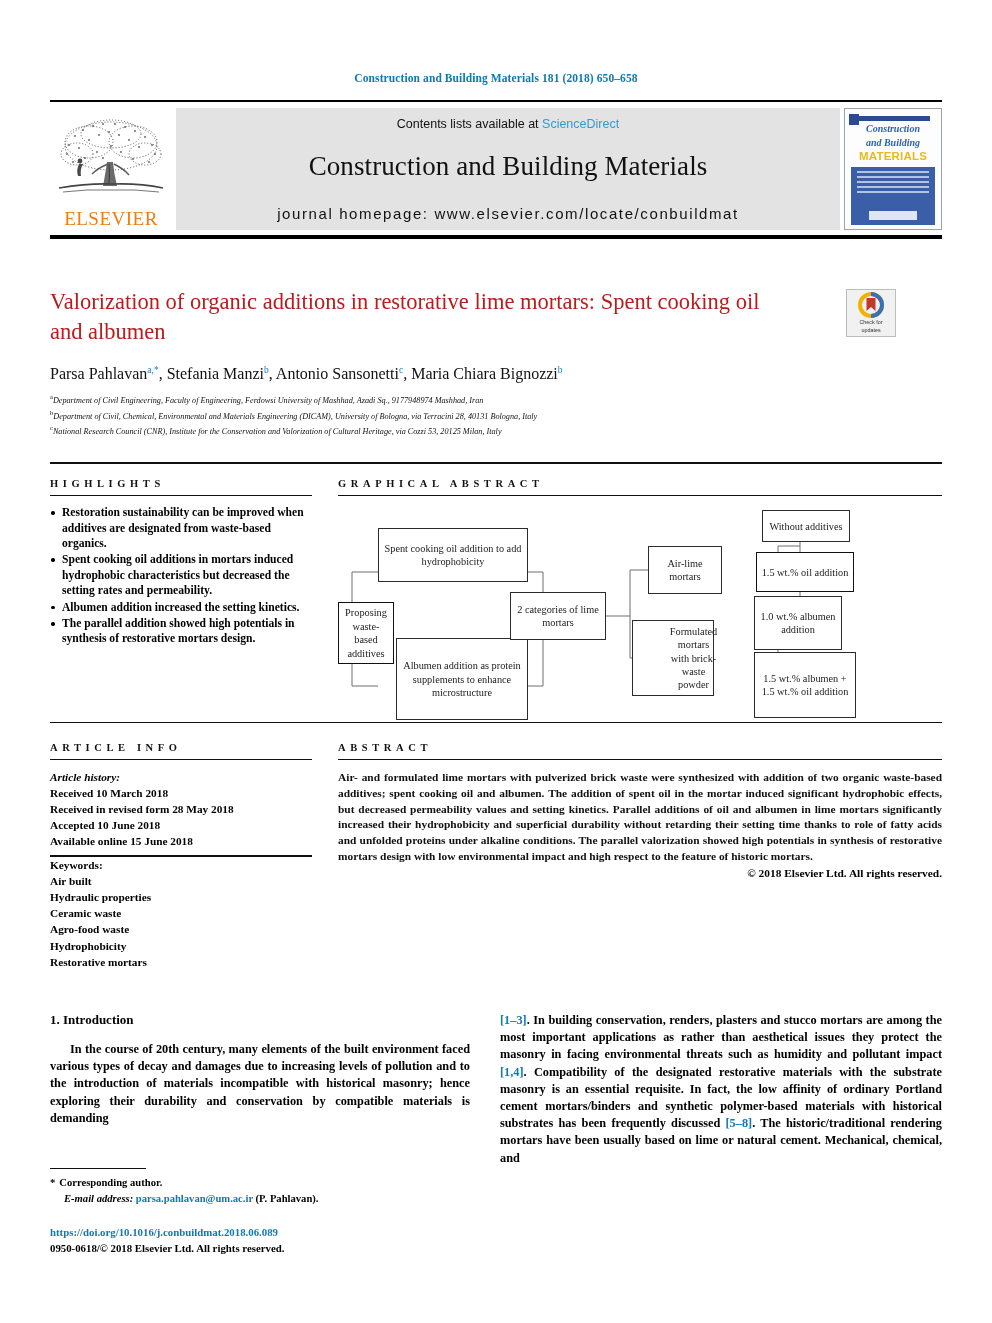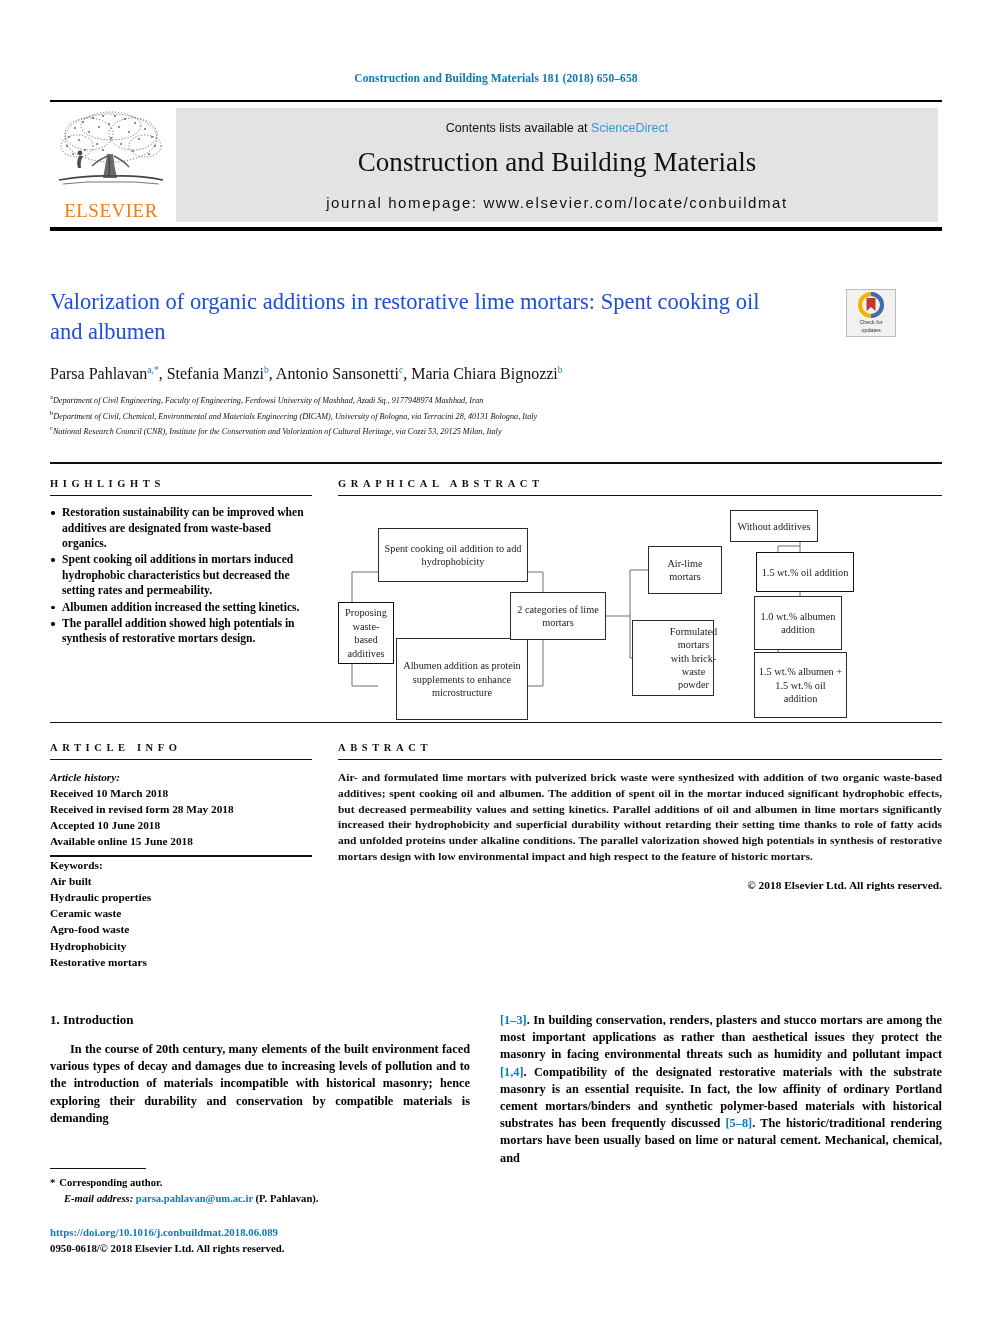--- a/index.html
+++ b/index.html
@@ -35,21 +35,21 @@
   .elsevier-logo { width:122px; flex:0 0 122px; display:flex; flex-direction:column;
                    align-items:center; justify-content:flex-end; padding-bottom:2px; }
   .tree-svg { width:112px; height:92px; display:block; }
   .elsevier-word {
     font-family:"Liberation Serif", serif;
     font-size:19px; letter-spacing:.5px; color:#ef7d10; line-height:1;
     margin-top:1px;
   }
   .journal-band {
     flex:1 1 auto; background:#e3e3e3; margin:0 4px;
-    display:flex; flex-direction:column; align-items:center; justify-content:center;
+    display:flex; flex-direction:column; align-items:center; justify-content:space-between;
     padding:9px 4px 8px 4px;
   }
   .contents-line { font-size:12.5px; color:#111; font-family:"Liberation Sans", sans-serif; }
   .contents-line .sd { color:#2e9bd6; }
   .journal-title {
     font-size:27px; margin:12px 0 16px 0; letter-spacing:.1px;
     font-family:"Liberation Serif", serif; color:#111;
   }
   .homepage-line {
     font-size:15px; letter-spacing:1.6px; color:#111;
@@ -68,21 +68,21 @@
               font-family:"Liberation Sans", sans-serif; margin-top:2px; }
   .cover-blue { position:absolute; left:6px; right:6px; top:58px; bottom:4px; background:#3a5fa8; }
   .cover-lines { position:absolute; left:12px; right:12px; top:62px; }
   .cover-lines div { height:2px; background:#c9d4ea; margin-bottom:3px; opacity:.85; }
   .cover-foot { position:absolute; left:24px; right:24px; bottom:9px; height:9px; background:#dfe6f3; }
 
   
   .title-block { position:absolute; top:287px; left:50px; width:892px; }
   .art-title {
     font-size:22.5px; line-height:1.33; font-weight:normal; margin:0;
-    width:720px; color:#1d4ed8; font-family:"Liberation Serif", serif;
+    width:720px; color:#b91c1c; font-family:"Liberation Serif", serif;
   }
   .crossmark {
     position:absolute; right:46px; top:2px; width:50px; height:48px;
     border:1px solid #bcbcbc; background:#f1f1f1;
     display:flex; flex-direction:column; align-items:center; justify-content:center;
   }
   .cm-label { font-size:5.4px; line-height:1.25; text-align:center; color:#333;
               font-family:"Liberation Sans", sans-serif; margin-top:1px; }
   .authors { margin-top:18px; font-size:16px; color:#111; }
   .authors sup { color:#1a7fc1; font-size:9.5px; }
@@ -114,21 +114,21 @@
   
   .ai-block { margin-top:9px; font-size:11.3px; line-height:1.42; font-weight:bold; }
   .ai-block .ital { font-style:italic; }
   .kw-block { font-size:11.3px; line-height:1.42; font-weight:bold; }
 
   
   .abstract-text {
     margin-top:10px; font-size:11.4px; line-height:1.38; text-align:justify;
     font-weight:bold; color:#111;
   }
-  .copyright { text-align:right; margin-top:14px; font-size:11.4px; font-weight:bold; }
+  .copyright { text-align:right; margin-top:2px; font-size:11.4px; font-weight:bold; }
 
   
   .ga-wrap { position:relative; margin-top:10px; width:604px; height:214px; }
   .ga-wrap svg { position:absolute; left:0; top:0; }
   .gbox {
     position:absolute; border:1px solid #2b2b2b; background:#fff;
     display:flex; align-items:center; justify-content:center; text-align:center;
     font-size:10.3px; line-height:1.3; padding:2px 3px; color:#1b1b1b;
   }
   .gbox.heavy { border:1.6px solid #111; }
@@ -217,20 +217,36 @@
     </div>
 
     <div class="journal-band">
       <div class="contents-line">
         <span>Contents lists available at </span><span class="sd">ScienceDirect</span>
       </div>
       <div class="journal-title">Construction and Building Materials</div>
       <div class="homepage-line">journal homepage: www.elsevier.com/locate/conbuildmat</div>
     </div>
 
+    <div class="cover-thumb">
+      <div class="cover-el"></div>
+      <div class="cover-topbar"></div>
+      <div class="cover-t1">Construction</div>
+      <div class="cover-t2">and Building</div>
+      <div class="cover-t3">MATERIALS</div>
+      <div class="cover-blue"></div>
+      <div class="cover-lines">
+        <div></div>
+          <div></div>
+          <div></div>
+          <div></div>
+          <div></div>
+      </div>
+      <div class="cover-foot"></div>
+    </div>
   </div>
 
   <div class="title-block">
     <h1 class="art-title">Valorization of organic additions in restorative lime mortars: Spent cooking oil and albumen</h1>
 
     <div class="crossmark">
       <svg width="26" height="26" viewBox="0 0 26 26">
         <circle cx="13" cy="13" r="11" fill="none" stroke="#f0b400" stroke-width="4"></circle>
         <path d="M13 2 a11 11 0 0 1 0 22" fill="none" stroke="#3b6fb5" stroke-width="4"></path>
         <path d="M8.5 6 h9 v13 l-4.5 -4 l-4.5 4 z" fill="#c0392b"></path>
@@ -290,24 +306,24 @@
           <path d="M462 130 L478 130"></path>
         </g>
       </svg>
 
       <div class="gbox heavy" style="left:0px;  top:96px;  width:56px;  height:62px;">Proposing waste-based additives</div>
       <div class="gbox" style="left:40px; top:22px;  width:150px; height:54px;">Spent cooking oil addition to add hydrophobicity</div>
       <div class="gbox" style="left:58px; top:132px; width:132px; height:82px;">Albumen addition as protein supplements to enhance microstructure</div>
       <div class="gbox" style="left:172px;top:86px;  width:96px;  height:48px;">2 categories of lime mortars</div>
       <div class="gbox" style="left:310px;top:40px;  width:74px;  height:48px;">Air-lime mortars</div>
       <div class="gbox" style="left:294px;top:114px; width:82px;  height:76px;padding-left:44px;">Formulated mortars with brick-waste powder</div>
-      <div class="gbox" style="left:392px;top:4px;   width:88px;  height:32px;">Without additives</div>
+      <div class="gbox" style="left:424px;top:4px;   width:88px;  height:32px;">Without additives</div>
       <div class="gbox heavy" style="left:418px;top:46px;  width:98px;  height:40px;">1.5 wt.% oil addition</div>
       <div class="gbox" style="left:416px;top:90px;  width:88px;  height:54px;">1.0 wt.% albumen addition</div>
-      <div class="gbox" style="left:416px;top:146px; width:93px;  height:66px;">1.5 wt.% albumen + 1.5 wt.% oil addition</div>
+      <div class="gbox" style="left:416px;top:146px; width:102px;  height:66px;">1.5 wt.% albumen + 1.5 wt.% oil addition</div>
     </div>
   </div>
 
   <div class="sec-rule-top" style="top:722px; height:1.4px;"></div>
 
   <div class="col-left" style="top:742px;">
     <div class="sec-head">ARTICLE INFO</div>
     <div class="thin-rule"></div>
 
     <div class="ai-block">

